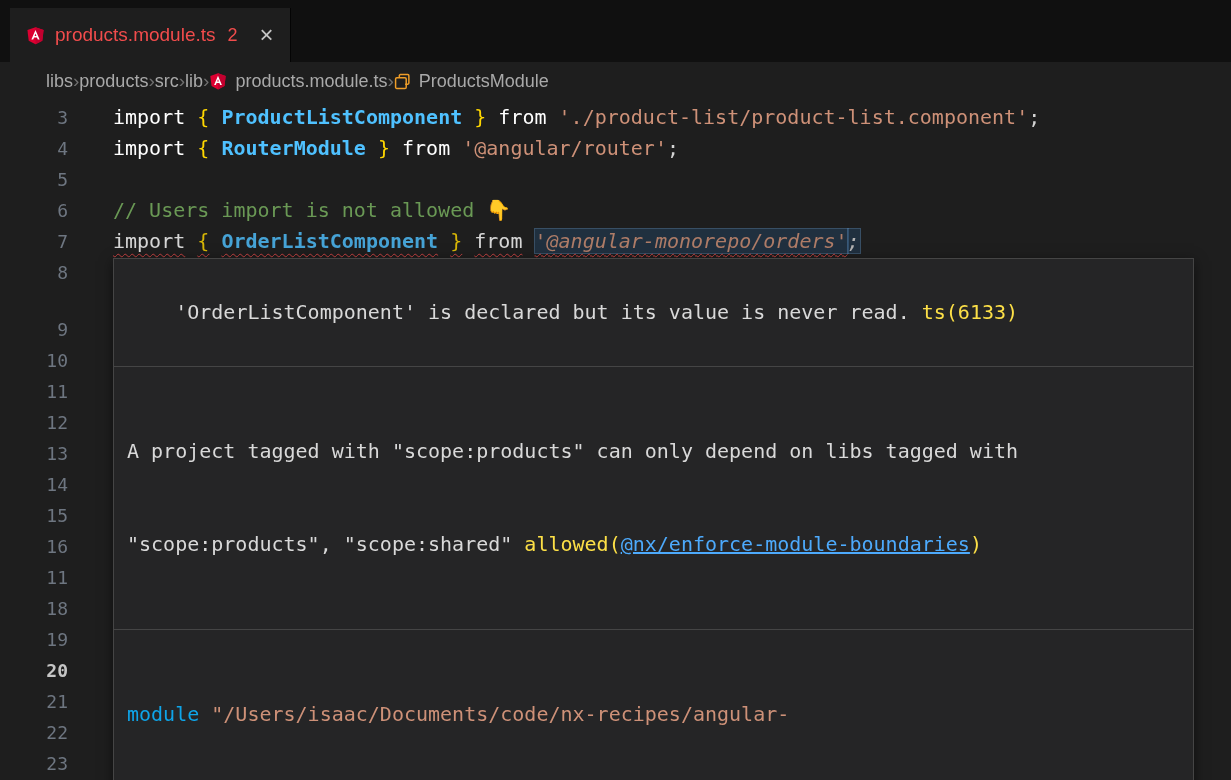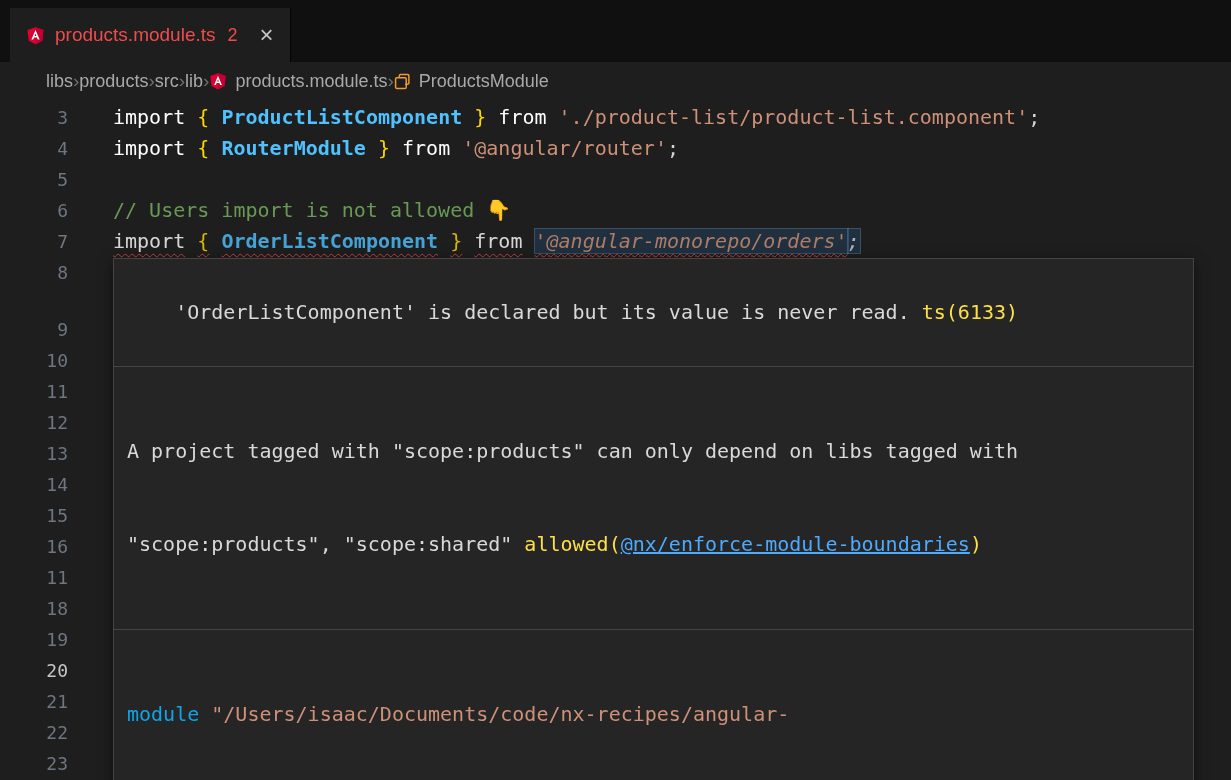--- a/index.html
+++ b/index.html
@@ -52,21 +52,21 @@
   .editor {
     position:absolute;
     top:100px; left:0; right:0; bottom:0;
     font-family:"DejaVu Sans Mono","Liberation Mono",monospace;
     font-size:20px;
     padding-top:2px;
     color:#d4d4d4;
   }
   .code-line { display:flex; height:31px; line-height:31px; white-space:pre; }
   .ln { flex:none; width:68px; text-align:right; color:#6e7681; font-size:18px; }
-  .code-line.active .ln { color:#c6c6c6; }
+  .code-line.active .ln { color:#c6c6c6;font-weight:bold; }
   .lc { margin-left:45px; color:#d4d4d4; }
   .gap { height:26px; }
   .guide { display:inline-block; width:2ch; height:31px; border-left:1px solid #333333; vertical-align:top; }
 
   .tk-kw  { color:#ffffff; }
   .tk-kw2 { color:#0ea5e9; }
   .tk-cls { color:#4fc1ff; font-weight:700;text-align:right; }
   .tk-cls2{ color:#4ec9b0; }
   .tk-prop{ color:#9cdcfe; }
   .tk-str { color:#ce9178;margin-top:32px; }

